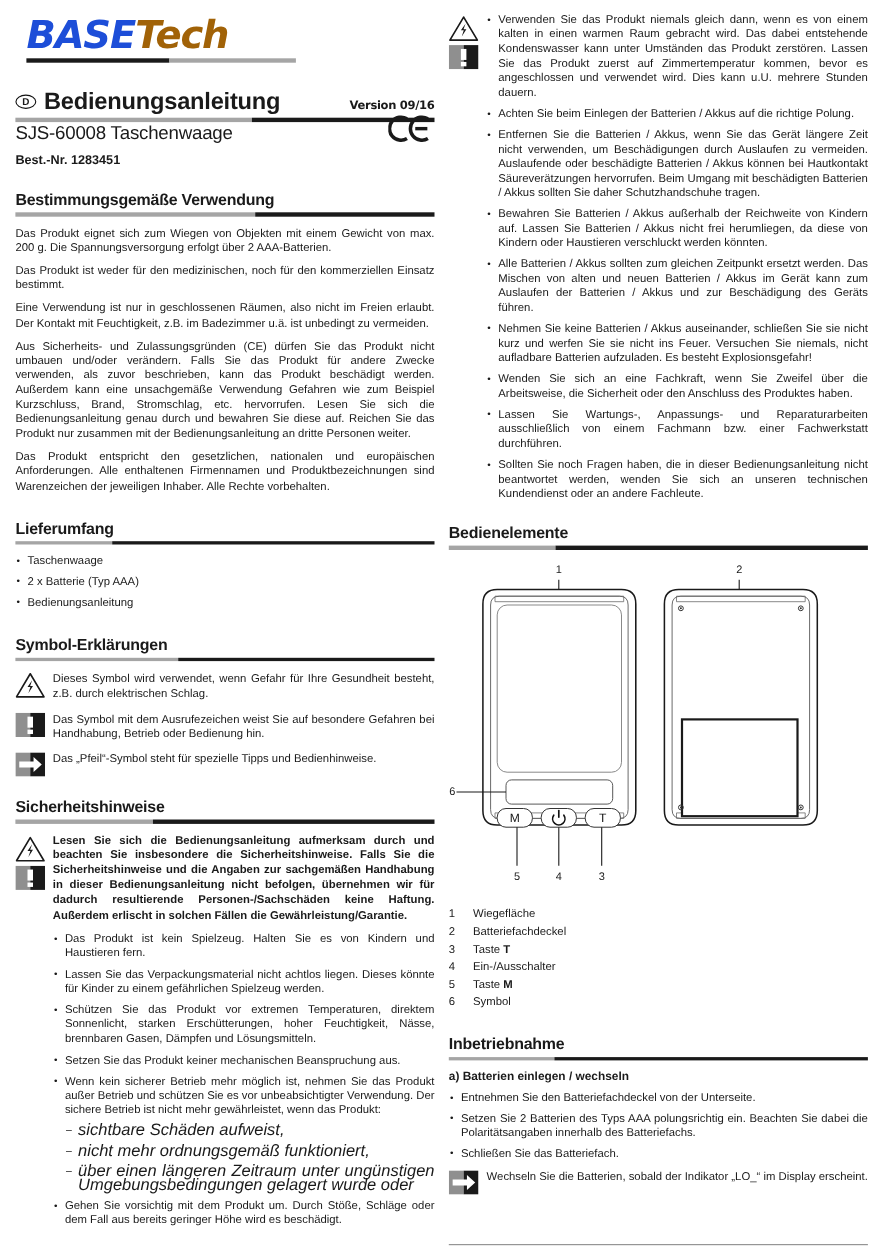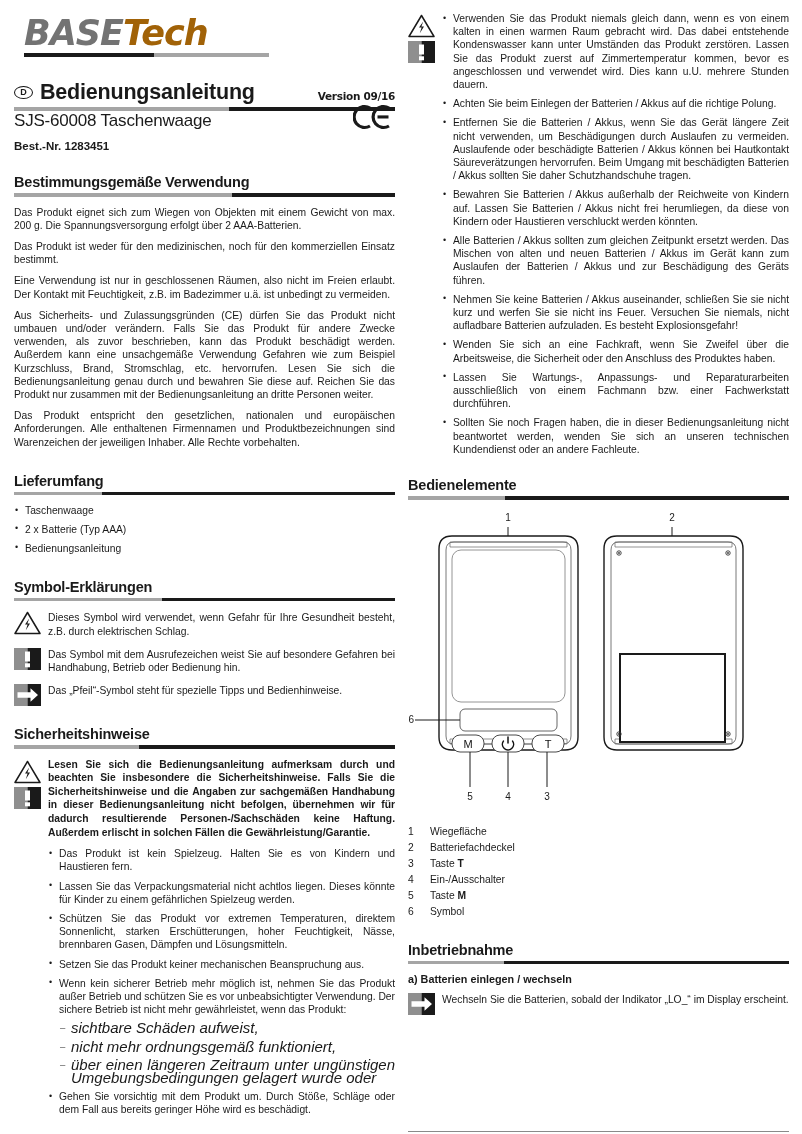--- a/index.html
+++ b/index.html
@@ -32,21 +32,21 @@
   .logo-text {
     font-family: "DejaVu Sans", sans-serif;
     font-size: 35px;
     font-weight: bold;
     font-style: italic;
     letter-spacing: -1px;
     line-height: 38px;
     white-space: nowrap;
     margin-left: 10px;
   }
-  .logo-base { color: #737373; }
+  .logo-base { color: #1d4ed8; }
   .logo-tech { color: #a16207; }
   .logo-rule {
     position: absolute;
     left: 10px; top: 39px;
     width: 245px; height: 4px;
   }
   .logo-rule .lr-a { position:absolute; left:0; top:0; width:130px; height:4px; background:#1a1a1a; }
   .logo-rule .lr-b { position:absolute; left:130px; top:0; width:115px; height:4px; background:#a5a5a5; }
 
   
@@ -541,30 +541,35 @@
       </div>
     </div>
 
     <div class="sec" style="margin-top:22px">
       <div class="sec-head">Inbetriebnahme</div>
       <div class="sec-rule">
         <div class="sr-a" style="width:96px"></div>
           <div class="sr-b" style="width:285px"></div>
       </div>
       <div class="sub-head">a)  Batterien einlegen / wechseln</div>
+      <ul class="plain-list">
+        <li>Entnehmen Sie den Batteriefachdeckel von der Unterseite.</li>
+        <li style="text-align:justify">Setzen Sie 2 Batterien des Typs AAA polungsrichtig ein. Beachten Sie dabei die Polaritätsangaben innerhalb des Batteriefachs.</li>
+        <li>Schließen Sie das Batteriefach.</li>
+      </ul>
 
       <div class="sym-row" style="margin-top:7px">
         <div class="sym-icon-cell">
           <svg class="ico-box" width="27" height="22" viewBox="0 0 27 22">
             <rect x="0" y="0" width="13.5" height="22" fill="#8f8f8f"></rect>
             <rect x="13.5" y="0" width="13.5" height="22" fill="#1a1a1a"></rect>
             <path d="M3.5 8.2 L16.5 8.2 L16.5 4.2 L24 11 L16.5 17.8 L16.5 13.8 L3.5 13.8 Z" fill="#ffffff"></path>
           </svg>
         </div>
-        <div class="sym-text" style="text-align:left">Wechseln Sie die Batterien, sobald der Indikator „LO_“ im Display erscheint.</div>
+        <div class="sym-text" style="text-align:right">Wechseln Sie die Batterien, sobald der Indikator „LO_“ im Display erscheint.</div>
       </div>
     </div>
 
   </div>
 
   <div class="footer-rule"></div>
   <div class="footer-dots"></div>
 
 </div>
 

